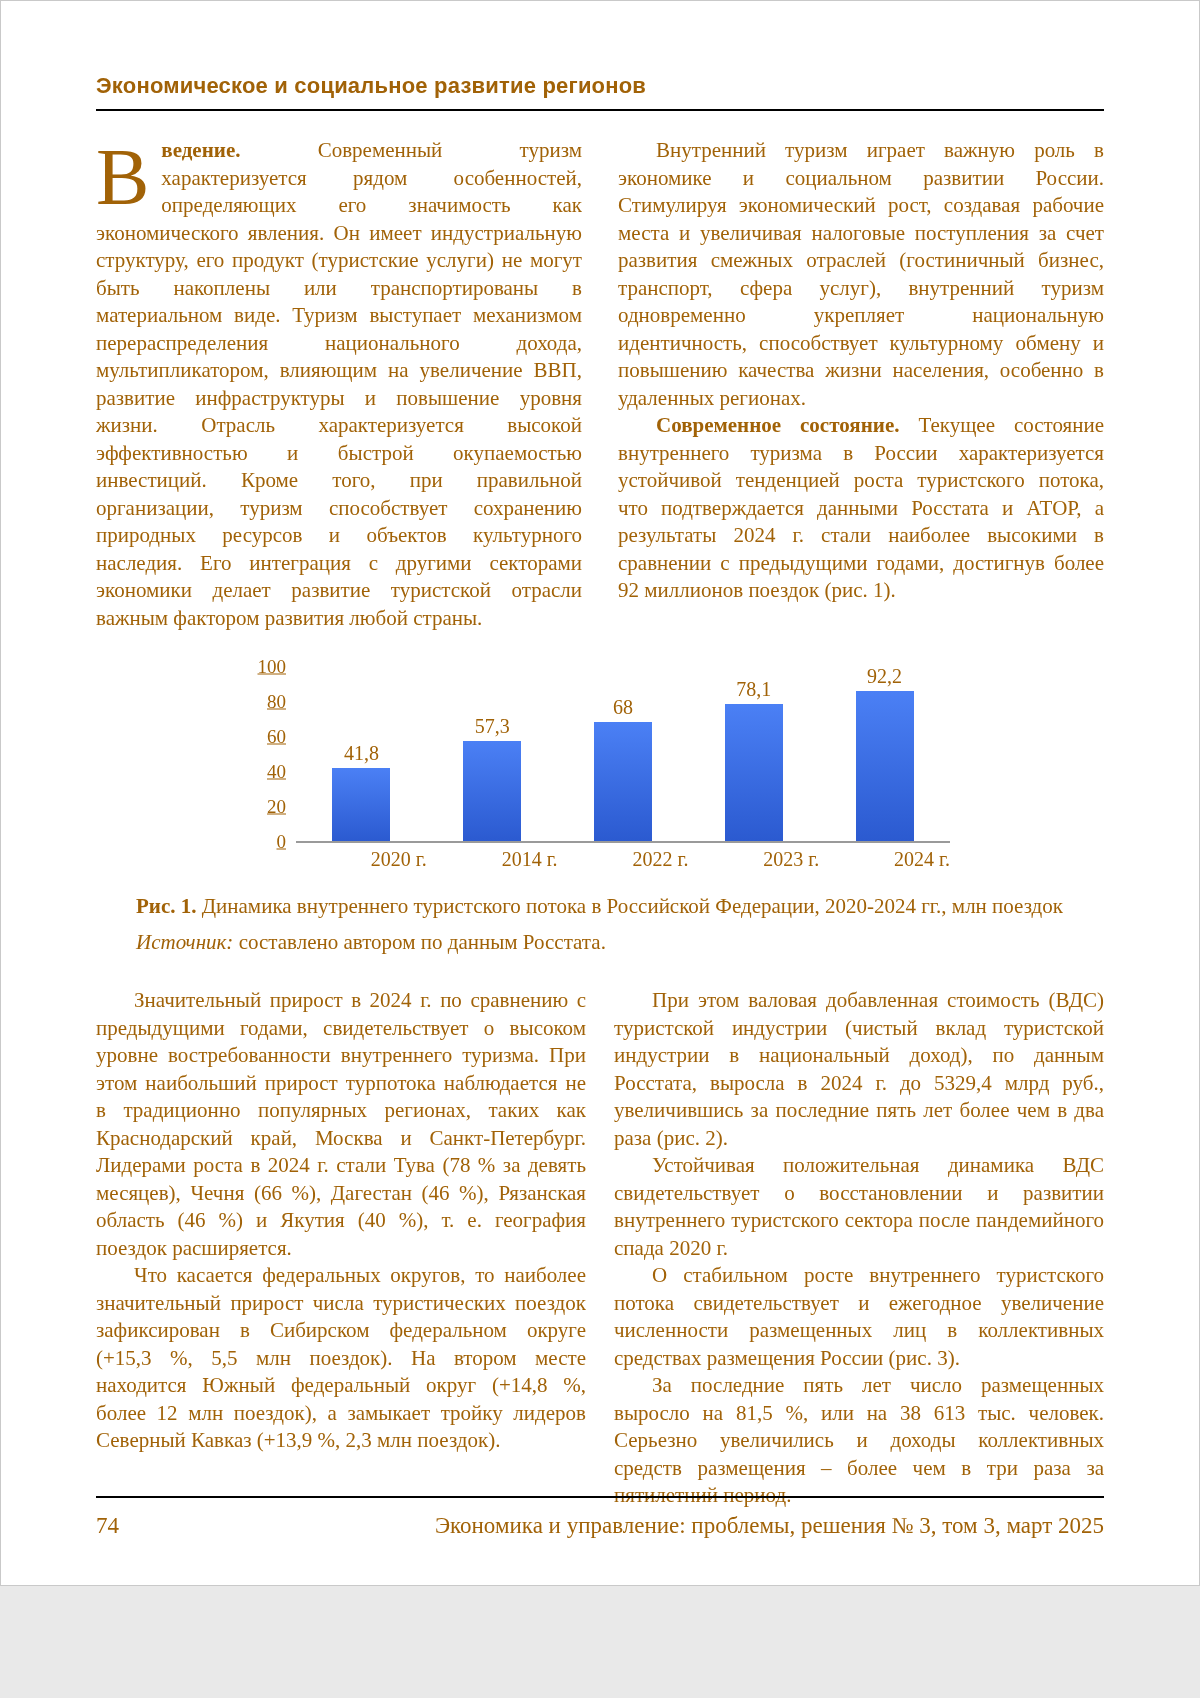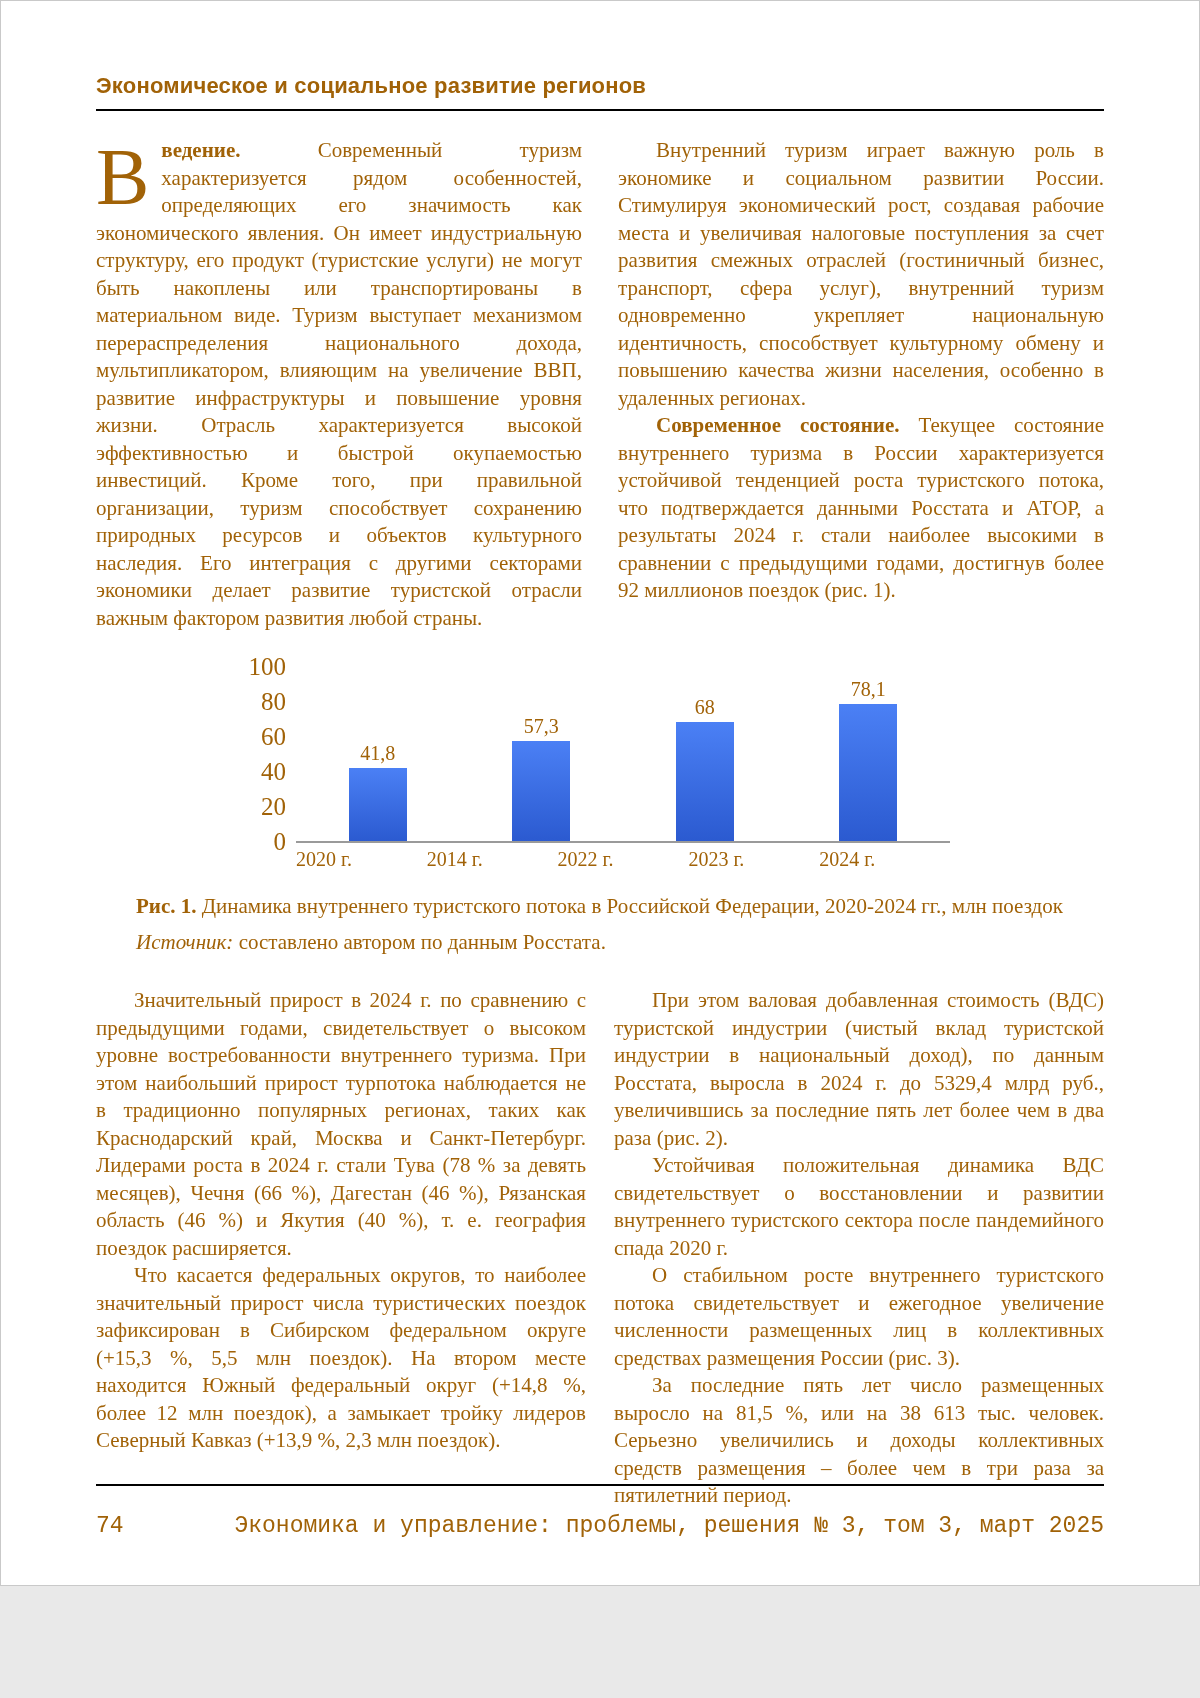--- a/index.html
+++ b/index.html
@@ -30,44 +30,44 @@
   
   .figure{margin:28px 0 0 0;padding:0;}
   .chart{width:700px;margin:0 auto;}
   .chart-grid{
     display:grid;grid-template-columns:46px 1fr;
     grid-template-rows:175px auto;margin-top:34px;
   }
   .y-axis{position:relative;height:175px;}
   .ytick{
     position:absolute;right:10px;transform:translateY(50%);
-    font-size:25px;line-height:1;
+    font-size:19px;line-height:1;text-decoration:underline;
   }
   .plot{
     position:relative;height:175px;display:flex;
     border-bottom:2px solid #9a9a9a;align-items:stretch;
   }
   .bar-col{
     flex:1;height:100%;display:flex;flex-direction:column;
     justify-content:flex-end;align-items:center;overflow:visible;
   }
   .bar-value{font-size:20px;line-height:1;margin-bottom:5px;white-space:nowrap;}
   .bar{width:58px;}
   .x-labels{display:flex;margin-top:7px;}
-  .x-label{flex:1;text-align:left;font-size:20px;}
+  .x-label{flex:1;text-align:right;font-size:20px;}
   .caption{margin:20px 0 0 40px;font-size:21px;line-height:30px;text-indent:0;}
   .caption.source{margin-top:6px;}
   .caption i{font-style:italic;}
   .columns.body-cols{margin-top:30px;gap:28px;}
   
   .footer{
     position:absolute;left:95px;right:95px;bottom:46px;
-    border-top:2px solid #000;padding-top:27px;
+    border-top:2px solid #000;padding-top:15px;
     display:flex;justify-content:space-between;align-items:baseline;
-    font-family:Liberation Mono, monospace;font-size:23px;
+    font-family:Liberation Serif, serif;font-size:23px;
   }
 </style>
 </head>
 <body>
 
 <div class="page">
 
   <div class="running-head">
     <div class="running-head-title">Экономическое и социальное развитие регионов</div>
   </div>
@@ -104,20 +104,24 @@
               <div class="bar" style="height: 57.3%; background: linear-gradient(rgb(75, 128, 245), rgb(43, 90, 208));"></div>
             </div>
             <div class="bar-col">
               <div class="bar-value">68</div>
               <div class="bar" style="height: 68%; background: linear-gradient(rgb(75, 128, 245), rgb(43, 90, 208));"></div>
             </div>
             <div class="bar-col">
               <div class="bar-value">78,1</div>
               <div class="bar" style="height: 78.1%; background: linear-gradient(rgb(75, 128, 245), rgb(43, 90, 208));"></div>
             </div>
+            <div class="bar-col">
+              <div class="bar-value">92,2</div>
+              <div class="bar" style="height: 92.2%; background: linear-gradient(rgb(75, 128, 245), rgb(43, 90, 208));"></div>
+            </div>
           </div>
         <div class="y-spacer"></div>
         <div class="x-labels">
             <div class="x-label">2020 г.</div>
             <div class="x-label">2014 г.</div>
             <div class="x-label">2022 г.</div>
             <div class="x-label">2023 г.</div>
             <div class="x-label">2024 г.</div>
           </div>
       </div>

